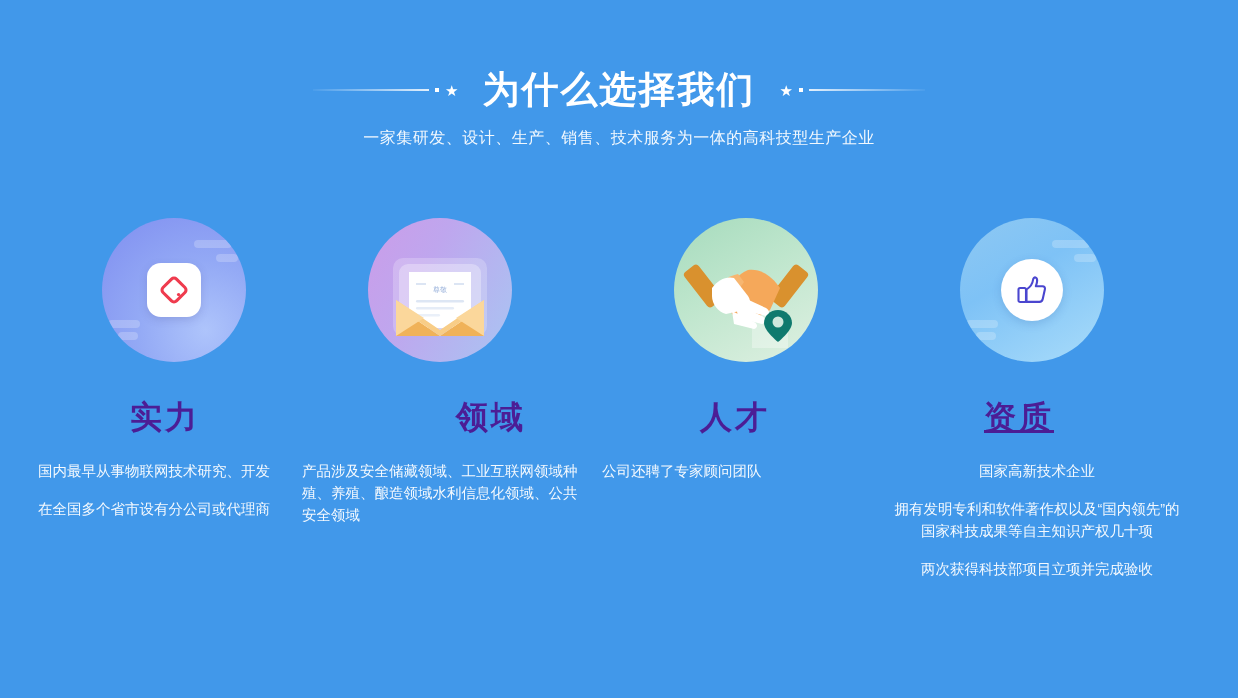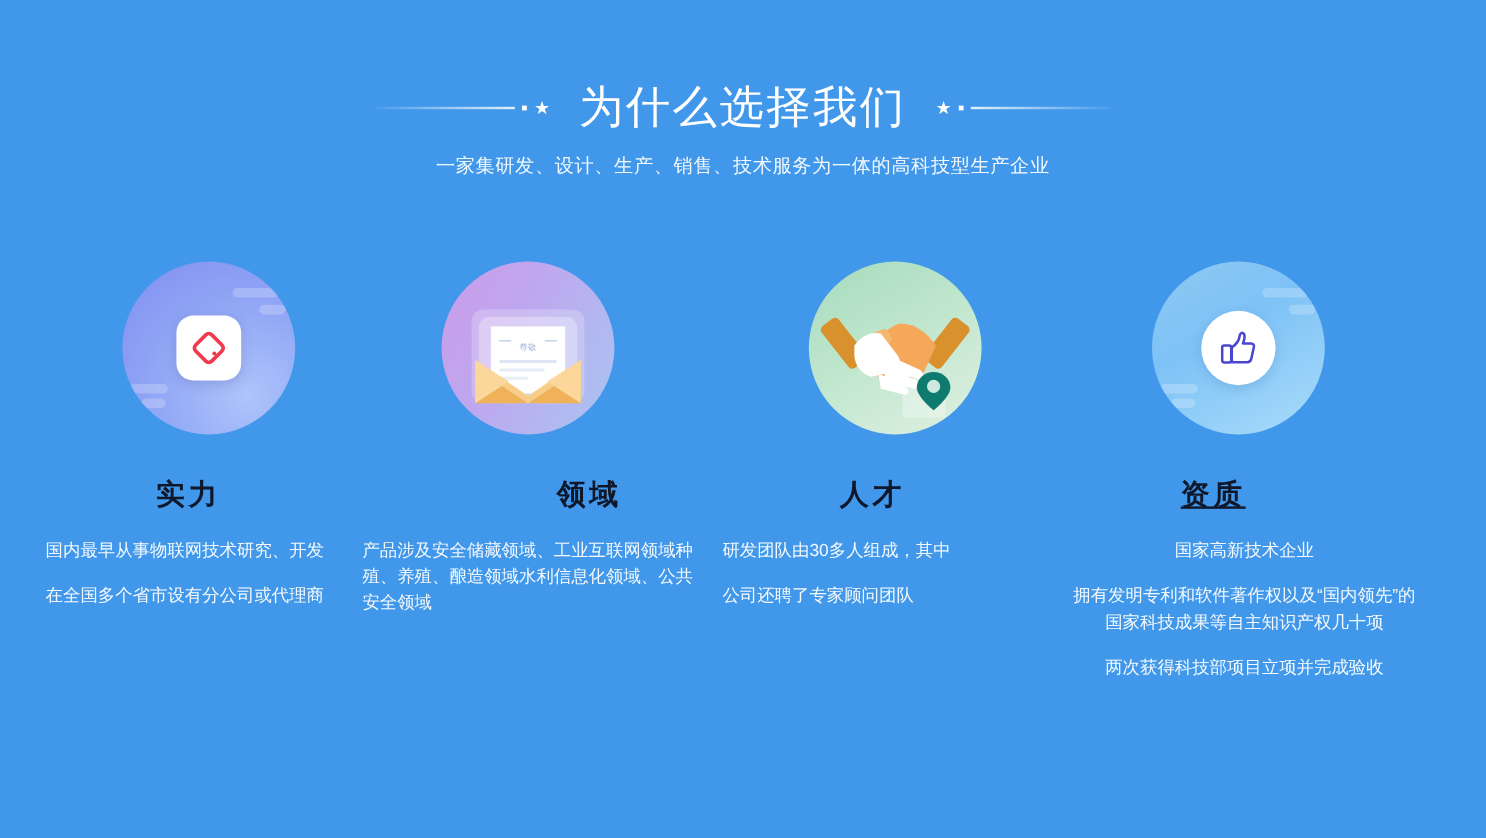--- a/index.html
+++ b/index.html
@@ -21,21 +21,21 @@
   .deco-line {
     width: 116px; height: 2px;
   }
   .deco-line.left { background: linear-gradient(to right, rgba(255,255,255,0.05), rgba(255,255,255,0.85)); }
   .deco-line.right { background: linear-gradient(to left, rgba(255,255,255,0.05), rgba(255,255,255,0.85)); }
   .deco-dot { width: 4px; height: 4px; background: #ffffff; margin: 0 6px; }
   .deco-star { color: #ffffff; font-size: 15px; line-height: 1; }
   .title-text {
     color: #ffffff;
     font-size: 37px;
-    font-weight: 400;
+    font-weight: 700;
     letter-spacing: 2px;
     padding: 0 24px;
     white-space: nowrap;
   }
   .subtitle {
     position: absolute; left: 0; top: 128px; width: 1238px;
     text-align: center;
     color: rgba(255,255,255,0.93);
     font-size: 16px;
     letter-spacing: 0.5px;
@@ -90,22 +90,22 @@
   
   .disc {
     width: 62px; height: 62px; border-radius: 50%;
     background: #ffffff;
     box-shadow: 0 3px 10px rgba(30,80,160,0.18);
     display: flex; align-items: center; justify-content: center;
   }
 
   
   .col-title {
-    color: #0f172a;
-    font-size: 24px;
+    color: #4c1d95;
+    font-size: 32px;
     font-weight: bold;
     letter-spacing: 3px;
     margin-top: 16px;
     margin-bottom: 20px;
   }
   .ct-1 { padding-left: 92px; }
   .ct-2 { padding-left: 92px; text-align: center; }
   .ct-3 { padding-left: 98px; }
   .ct-4 { padding-left: 92px; text-decoration: underline; }
 
@@ -228,21 +228,20 @@
 
             <path d="M104 92 C112 92 118 98 118 105 C118 113 104 124 104 124 C104 124 90 113 90 105 C90 98 96 92 104 92 Z" fill="#0f7a6e"></path>
             <circle cx="104" cy="104" r="5.5" fill="#cfe8dd"></circle>
           </svg>
         </div>
       </div>
 
       <div class="col-title ct-3">人才</div>
 
       <div class="body-list">
-        <div class="body-item w3">研发团队由30多人组成，其中</div>
         <div class="body-item w3">公司还聘了专家顾问团队</div>
       </div>
     </div>
 
     <div class="col">
       <div class="icon-wrap icon-shift-4">
         <div class="circle c4">
           <span class="streak s-a"></span>
           <span class="streak s-b"></span>
           <span class="streak s-c"></span>

